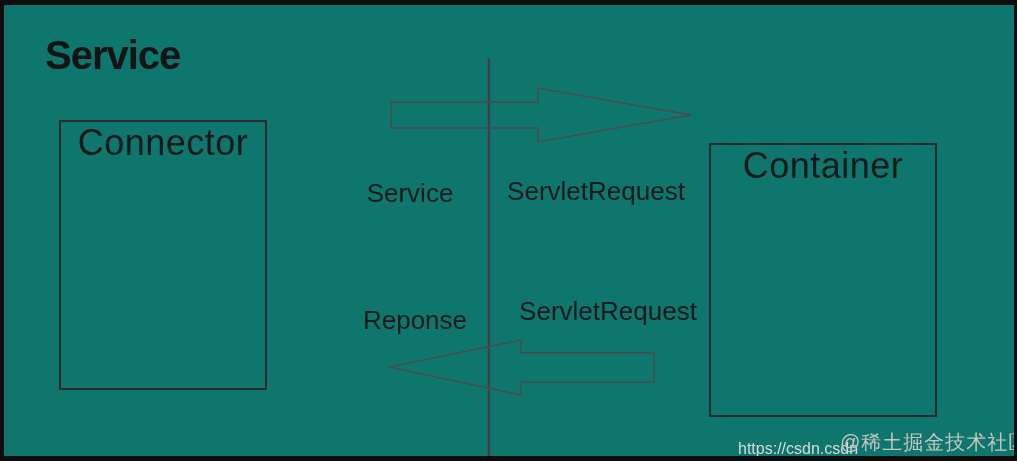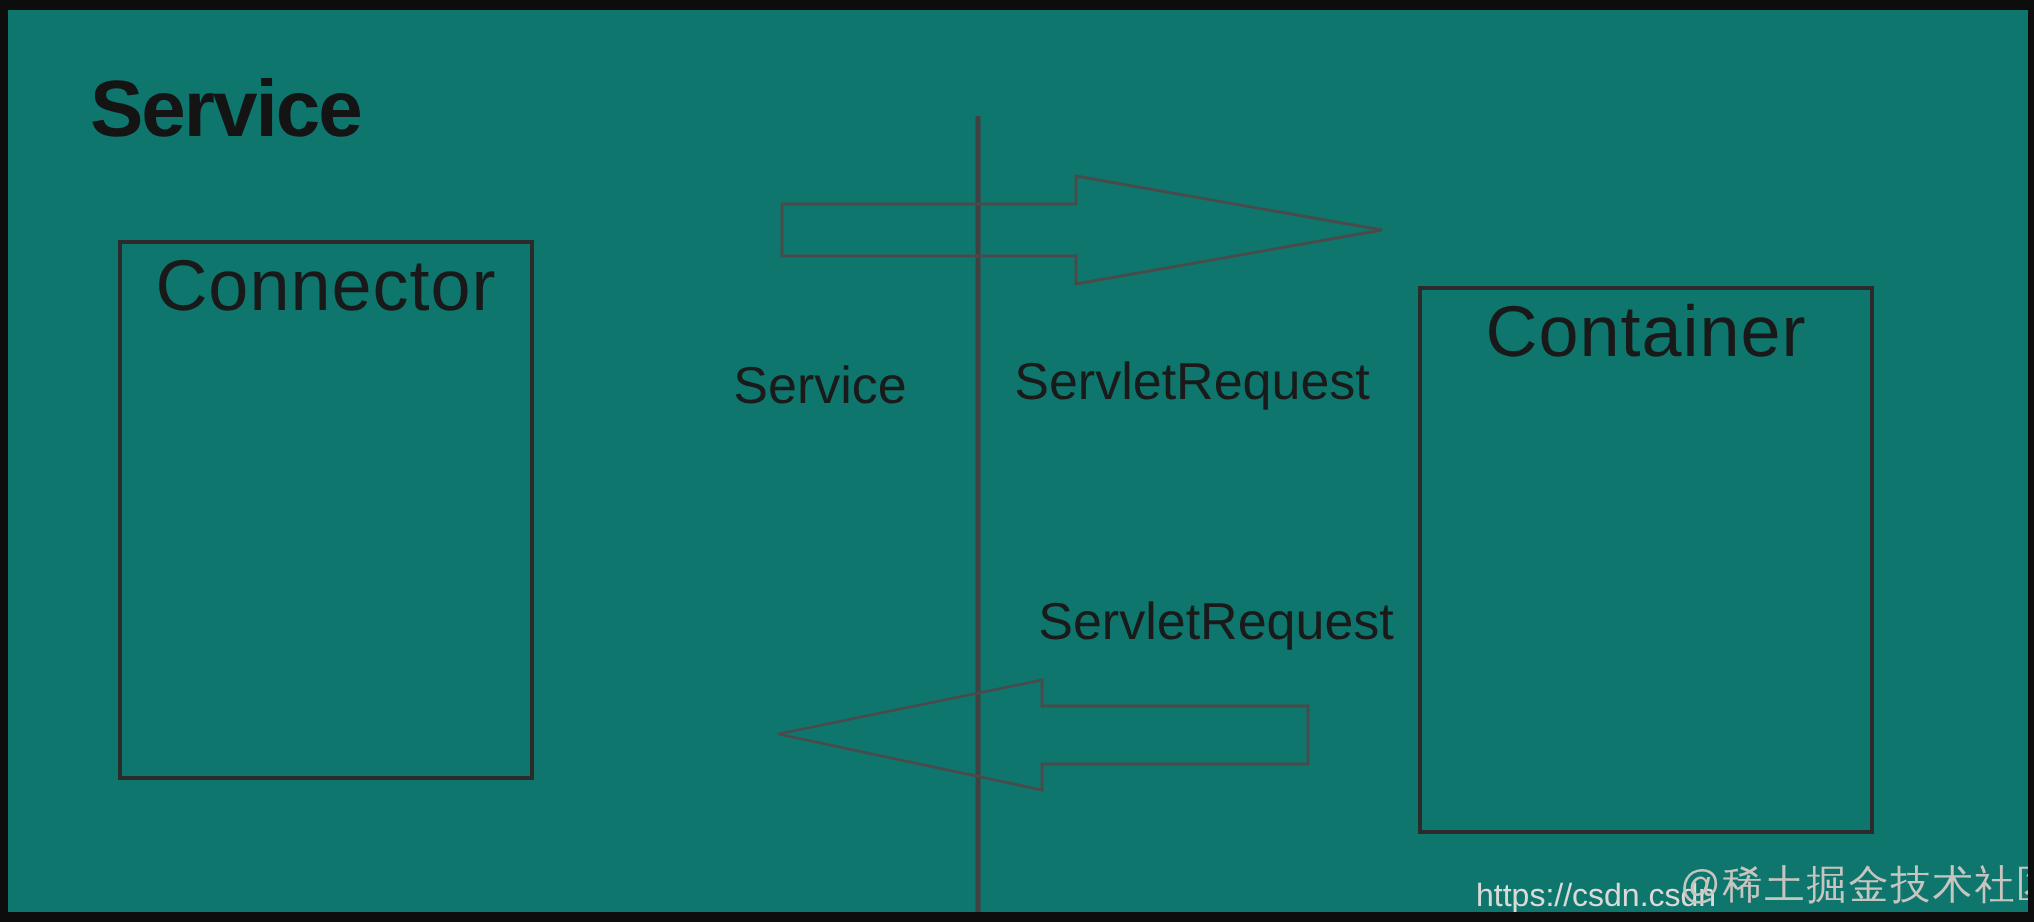--- a/index.html
+++ b/index.html
@@ -92,20 +92,21 @@
   </div>
 
   <div class="abs node-box container-box">
     <span>Container</span>
   </div>
 
   <div class="abs flow-label lbl-request">Service</div>
 
   <div class="abs flow-label lbl-servlet-request">ServletRequest</div>
 
+  <div class="abs flow-label lbl-reponse">Reponse</div>
 
   <div class="abs flow-label lbl-servlet-response">ServletRequest</div>
 
   <div class="abs watermark-url">https://csdn.csdn</div>
 
   <div class="abs watermark-community">@稀土掘金技术社区</div>
 
 </div>
 
 </body></html>

